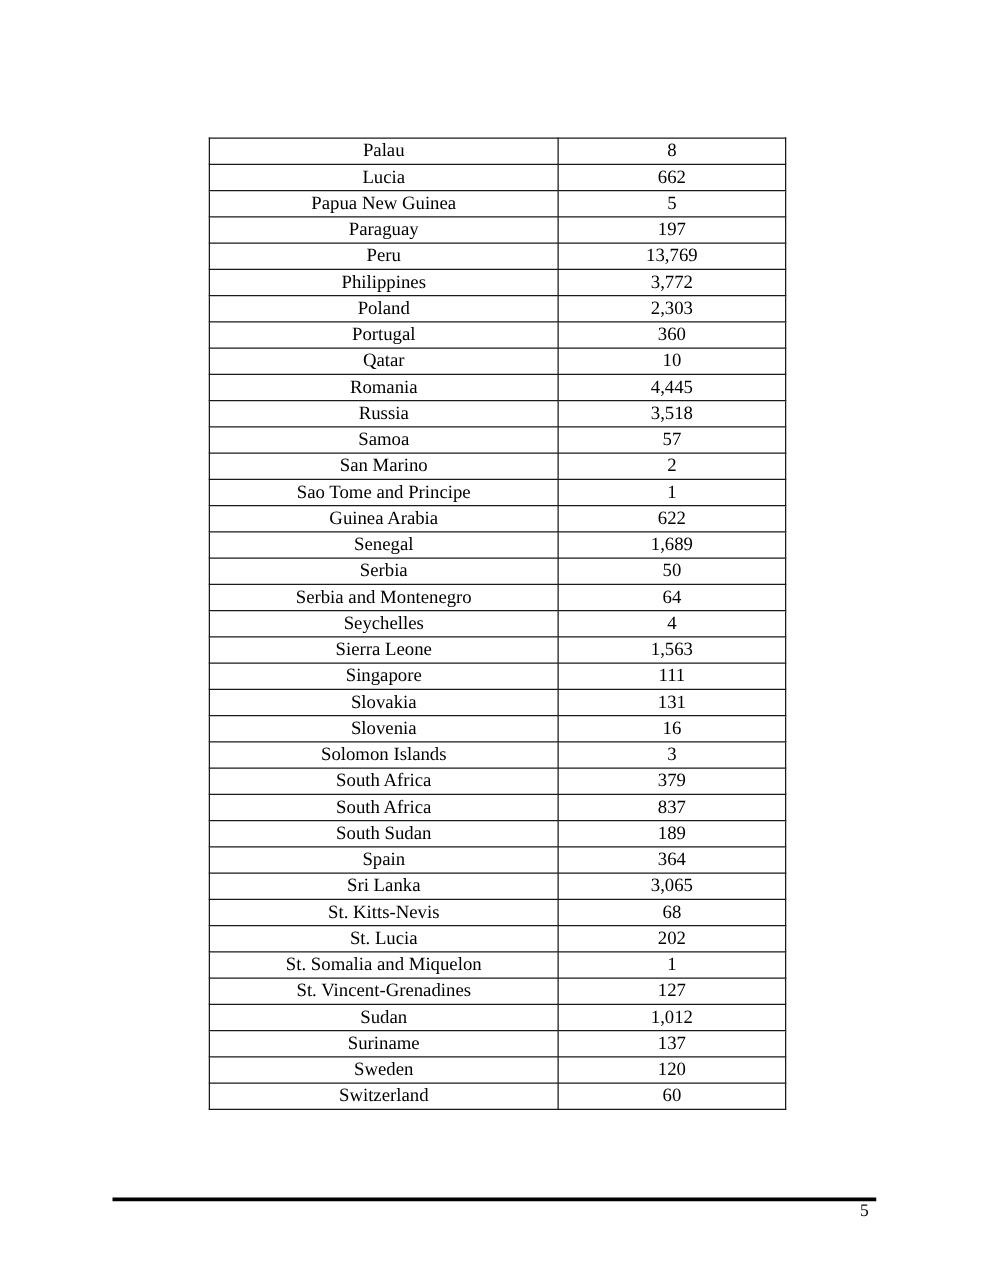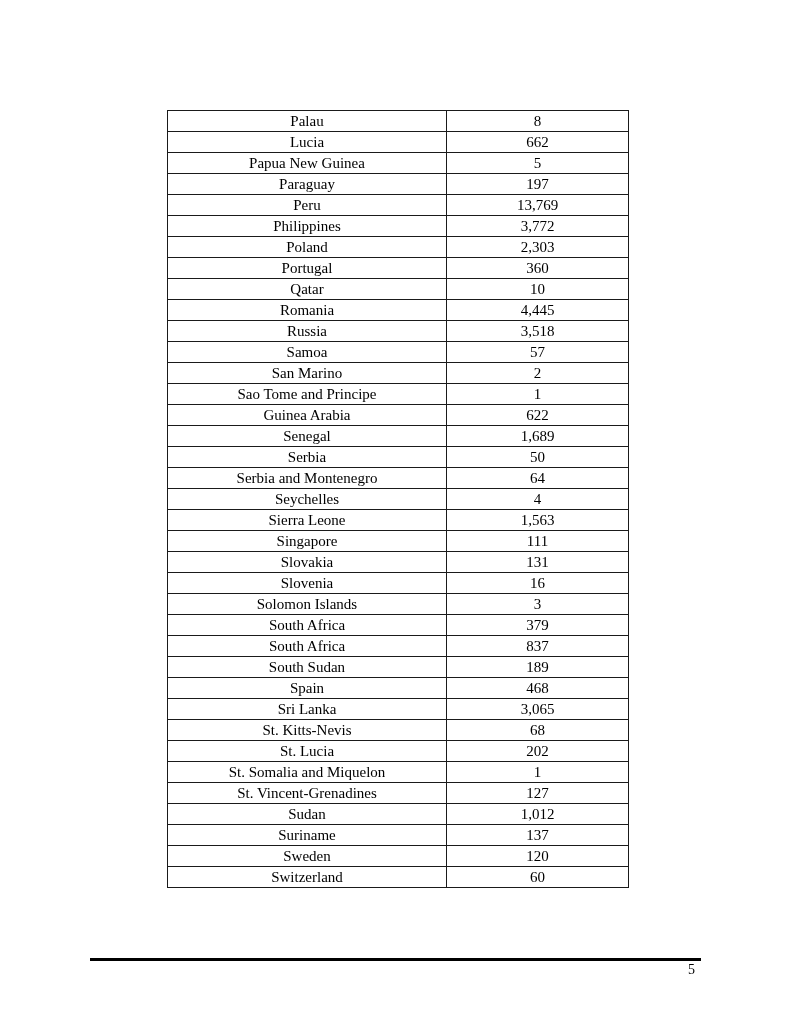--- a/index.html
+++ b/index.html
@@ -165,21 +165,21 @@
         <tr>
           <td class="cell-country">South Africa</td>
           <td class="cell-value">837</td>
         </tr>
         <tr>
           <td class="cell-country">South Sudan</td>
           <td class="cell-value">189</td>
         </tr>
         <tr>
           <td class="cell-country">Spain</td>
-          <td class="cell-value">468</td>
+          <td class="cell-value">364</td>
         </tr>
         <tr>
           <td class="cell-country">Sri Lanka</td>
           <td class="cell-value">3,065</td>
         </tr>
         <tr>
           <td class="cell-country">St. Kitts-Nevis</td>
           <td class="cell-value">68</td>
         </tr>
         <tr>

